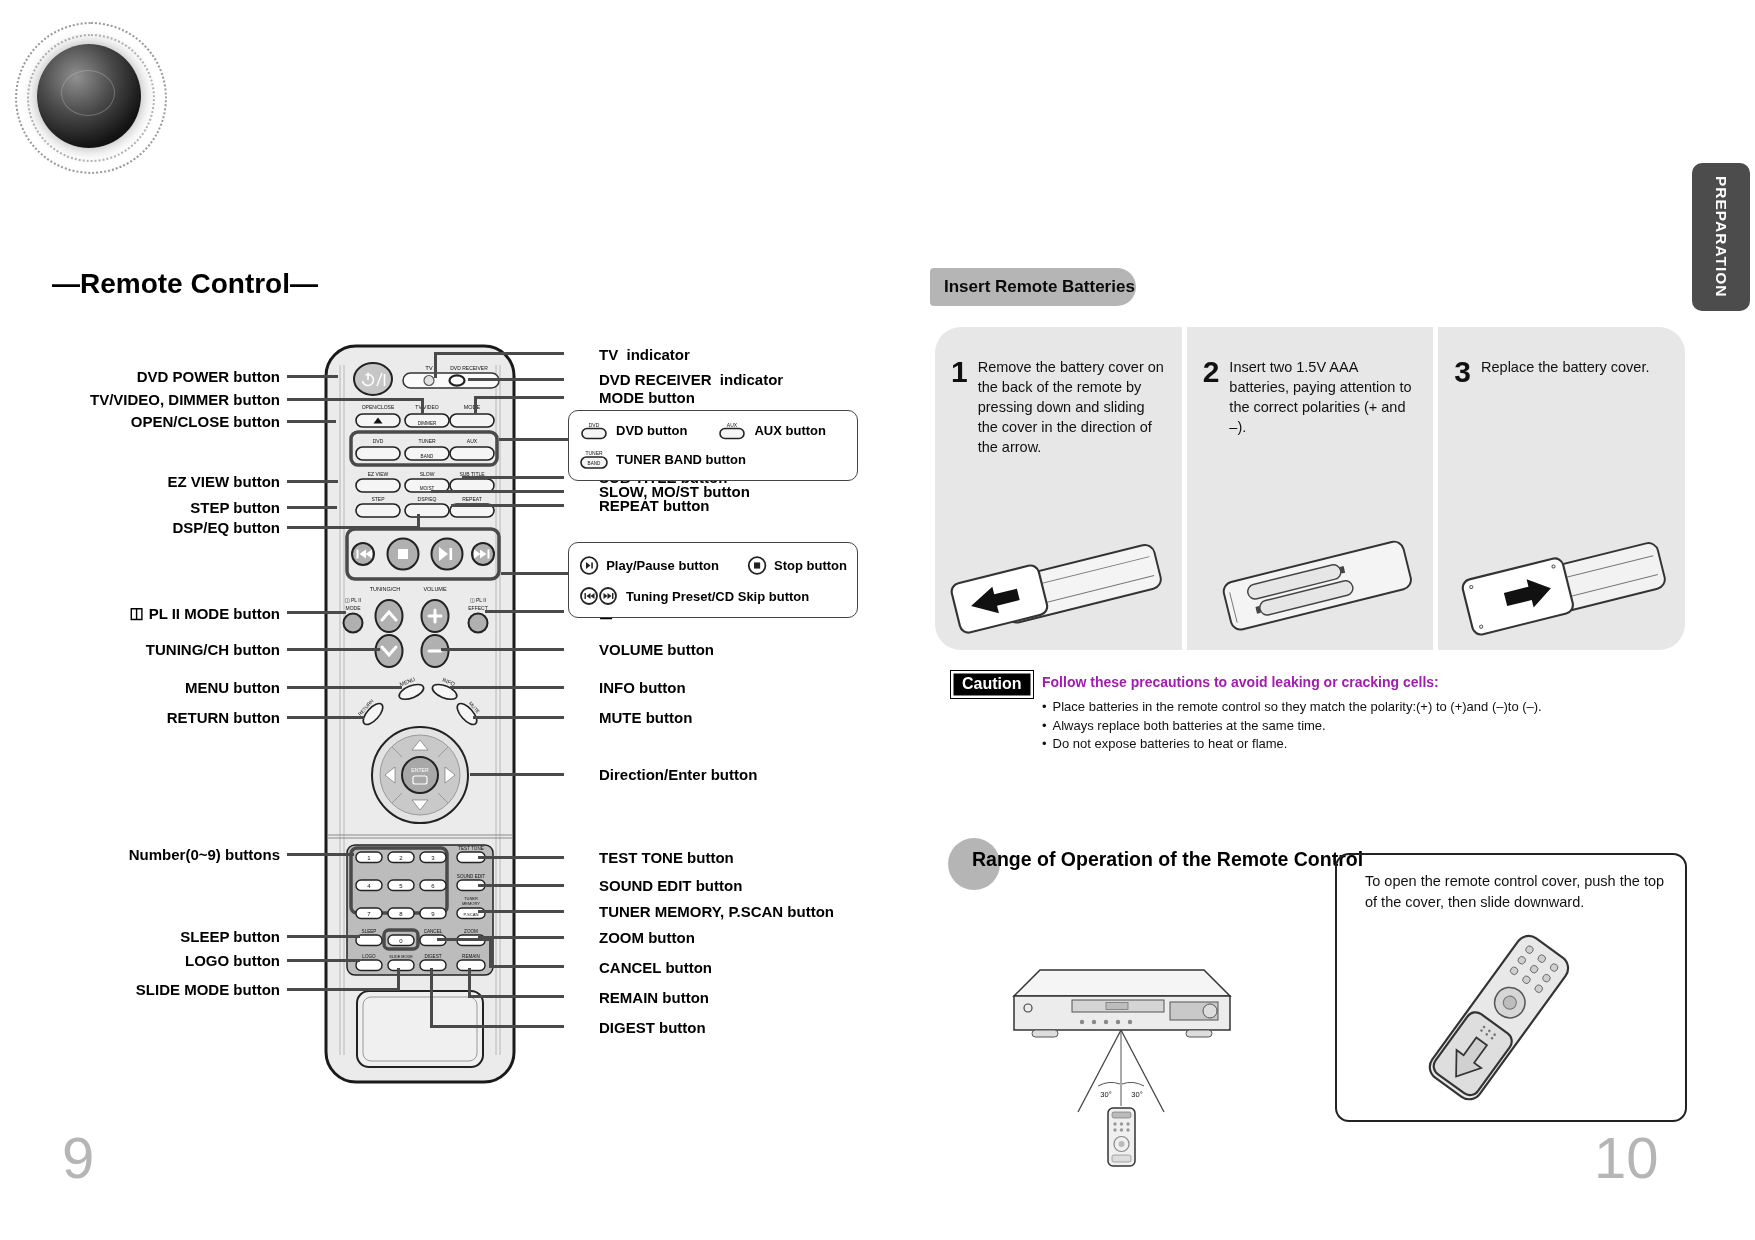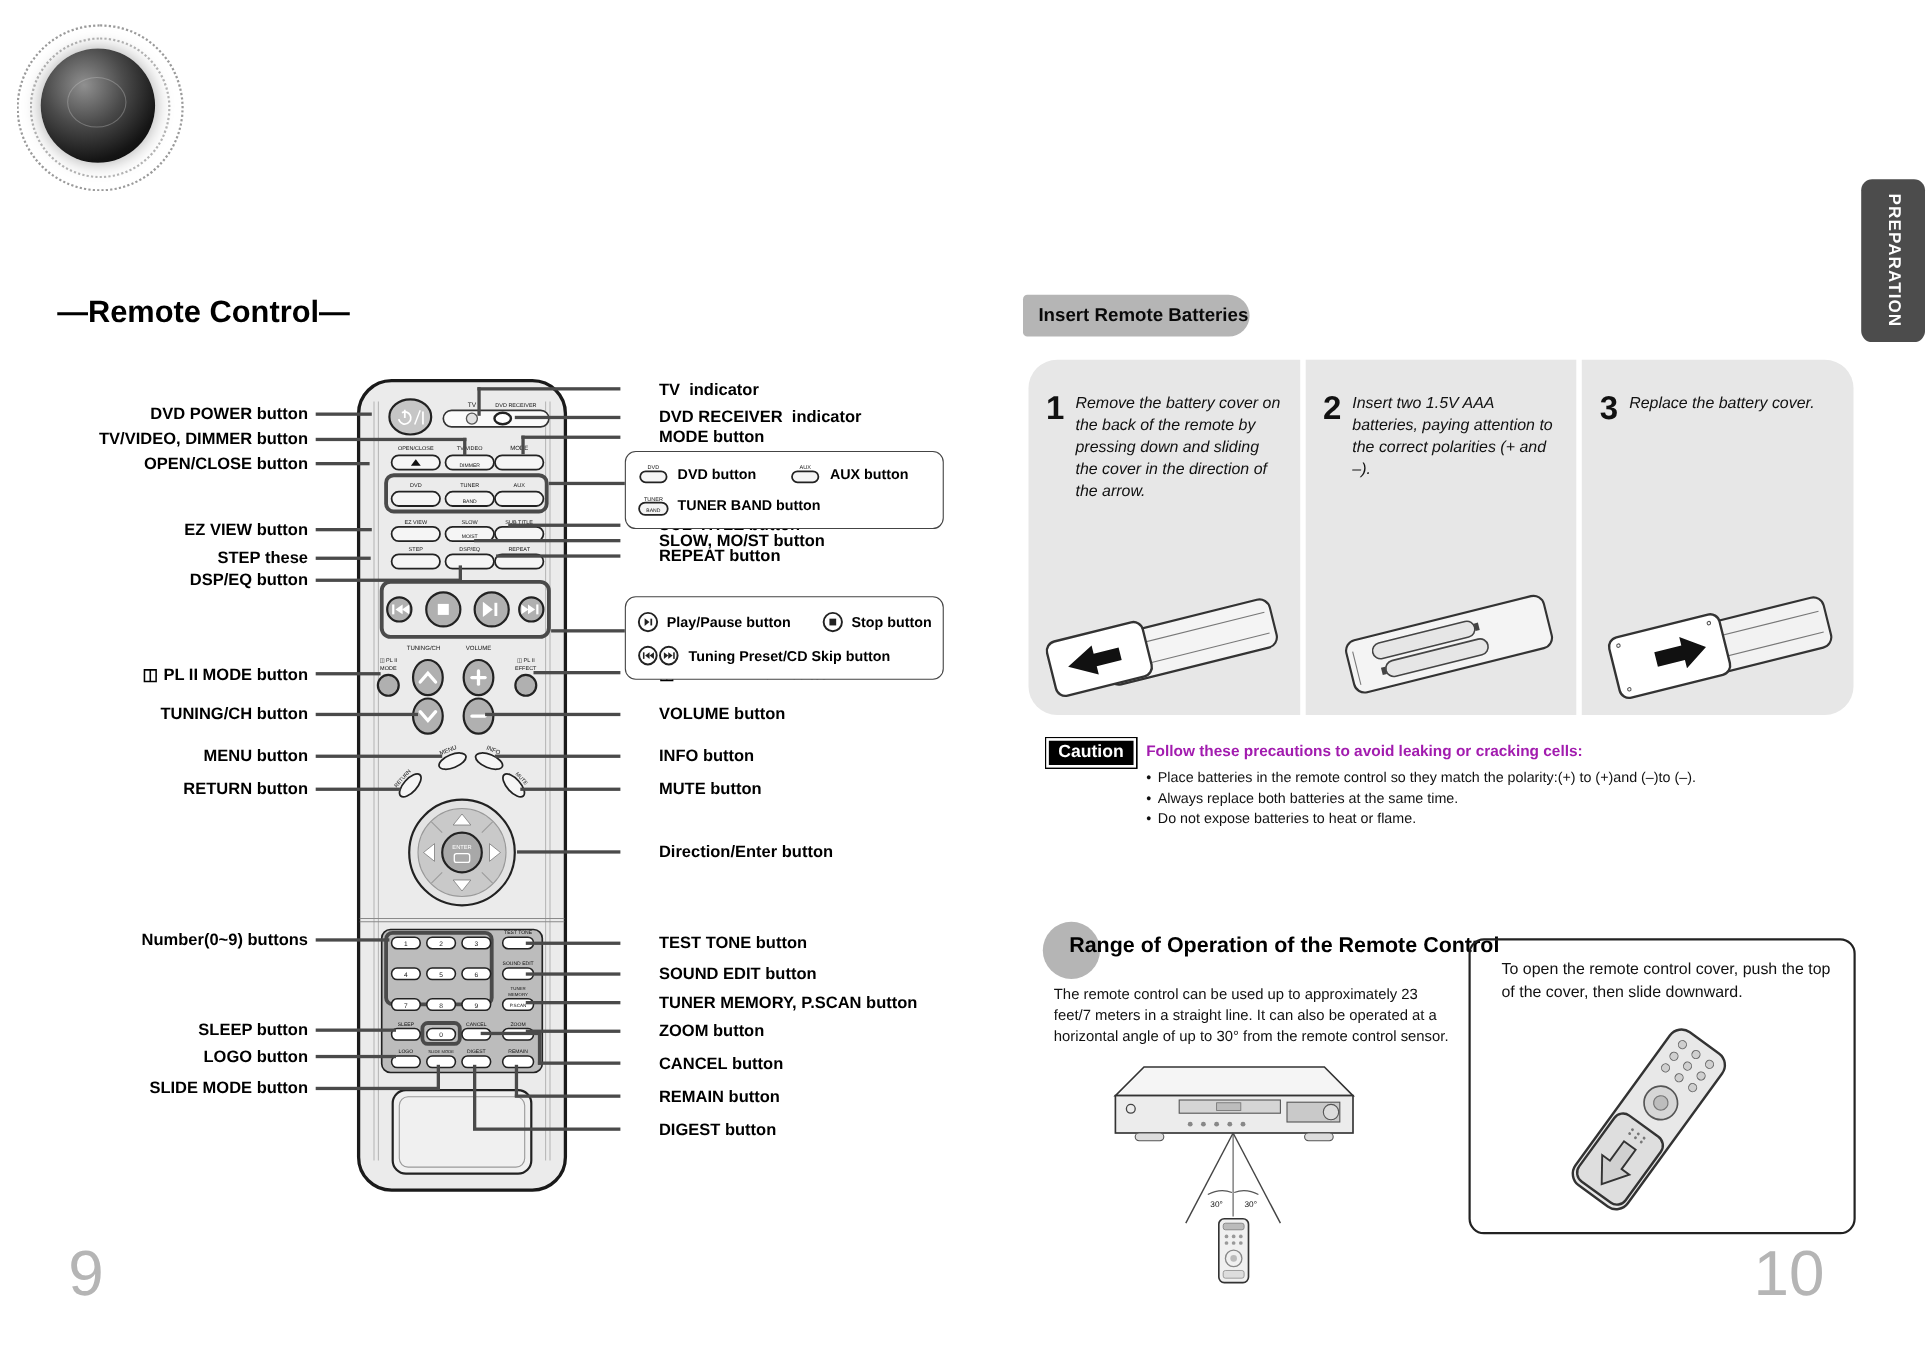--- a/index.html
+++ b/index.html
@@ -54,21 +54,21 @@
   
   .irb-pill{position:absolute;left:930px;top:268px;width:192px;height:38px;background:#b5b5b5;
     border-radius:4px 19px 19px 4px;display:flex;align-items:center;padding-left:14px;
     font-size:17px;font-weight:bold;color:#0a0a0a;}
   .steps{position:absolute;left:935px;top:327px;width:750px;height:323px;display:flex;gap:5px;}
   .step{flex:1;background:#e7e7e7;position:relative;padding:30px 16px 0 16px;}
   .step:first-child{border-radius:26px 0 0 26px;}
   .step:last-child{border-radius:0 26px 26px 0;}
   .step .head{display:flex;gap:10px;}
   .step .num{font-size:30px;font-weight:bold;color:#111;line-height:1;}
-  .step .txt{font-size:14.5px;color:#111;line-height:1.38;font-style:italic;}
+  .step .txt{font-size:14.5px;color:#111;line-height:1.38;}
   .step svg{position:absolute;bottom:8px;left:50%;transform:translateX(-50%);}
 
   .caution-badge{position:absolute;left:950px;top:670px;background:#000;color:#fff;font-weight:bold;
     font-size:16px;padding:4px 11px 5px 11px;border:1.5px solid #000;box-shadow:inset 0 0 0 2.5px #fff;}
   .caution-head{position:absolute;left:1042px;top:674px;font-size:14px;font-weight:bold;color:#a21caf;}
   .caution-bullets{position:absolute;left:1042px;top:698px;font-size:13px;color:#111;line-height:1.44;}
   .caution-bullets div{white-space:pre;}
   .caution-bullets i{font-style:normal;margin-right:6px;}
 
   .range-circle{position:absolute;left:948px;top:838px;width:52px;height:52px;border-radius:50%;background:#b5b5b5;}
@@ -339,21 +339,21 @@
   <i class="clv" style="left:468px;top:968px;height:29px"></i>
   <i class="cl" style="left:468px;top:995px;width:96px"></i>
   <i class="clv" style="left:430px;top:968px;height:59px"></i>
   <i class="cl" style="left:430px;top:1025px;width:134px"></i>
 
   <div class="left-labels">
     <div class="llab" style="top:368px"><span>DVD POWER button</span></div>
     <div class="llab" style="top:391px"><span>TV/VIDEO, DIMMER button</span></div>
     <div class="llab" style="top:413px"><span>OPEN/CLOSE button</span></div>
     <div class="llab" style="top:473px"><span>EZ VIEW button</span></div>
-    <div class="llab" style="top:499px"><span>STEP these</span></div>
+    <div class="llab" style="top:499px"><span>STEP button</span></div>
     <div class="llab" style="top:519px"><span>DSP/EQ button</span></div>
     <div class="llab" style="top:604px"><i class="dolby" style="font-style:normal">◫</i><span>PL II MODE button</span></div>
     <div class="llab" style="top:641px"><span>TUNING/CH button</span></div>
     <div class="llab" style="top:679px"><span>MENU button</span></div>
     <div class="llab" style="top:709px"><span>RETURN button</span></div>
     <div class="llab" style="top:846px"><span>Number(0~9) buttons</span></div>
     <div class="llab" style="top:928px"><span>SLEEP button</span></div>
     <div class="llab" style="top:952px"><span>LOGO button</span></div>
     <div class="llab" style="top:981px"><span>SLIDE MODE button</span></div>
   </div>
@@ -492,21 +492,20 @@
   <div class="caution-badge"><span>Caution</span></div>
   <div class="caution-head">Follow these precautions to avoid leaking or cracking cells:</div>
   <div class="caution-bullets">
     <div><i>•</i><span>Place batteries in the remote control so they match the polarity:(+) to (+)and (–)to (–).</span></div>
     <div><i>•</i><span>Always replace both batteries at the same time.</span></div>
     <div><i>•</i><span>Do not expose batteries to heat or flame.</span></div>
   </div>
 
   <div class="range-circle"></div>
   <div class="range-head">Range of Operation of the Remote Control</div>
-  <div class="range-body">The remote control can be used up to approximately 23 feet/7 meters in a straight line. It can also be operated at a horizontal angle of up to 30° from the remote control sensor.</div>
 
   <svg style="position:absolute;left:1008px;top:956px;" width="230" height="215" viewBox="0 0 230 215">
     <polygon points="32,14 196,14 222,40 6,40" fill="#f5f5f5" stroke="#333" stroke-width="1.5"></polygon>
     <rect x="6" y="40" width="216" height="34" fill="#ececec" stroke="#333" stroke-width="1.5"></rect>
     <rect x="64" y="44" width="92" height="12" fill="#d5d5d5" stroke="#555" stroke-width="1"></rect>
     <rect x="98" y="46.5" width="22" height="7" fill="#bdbdbd" stroke="#777" stroke-width="0.8"></rect>
     <circle cx="74" cy="66" r="2.2" fill="#888"></circle>
       <circle cx="86" cy="66" r="2.2" fill="#888"></circle>
     <circle cx="98" cy="66" r="2.2" fill="#888"></circle>
       <circle cx="110" cy="66" r="2.2" fill="#888"></circle>

